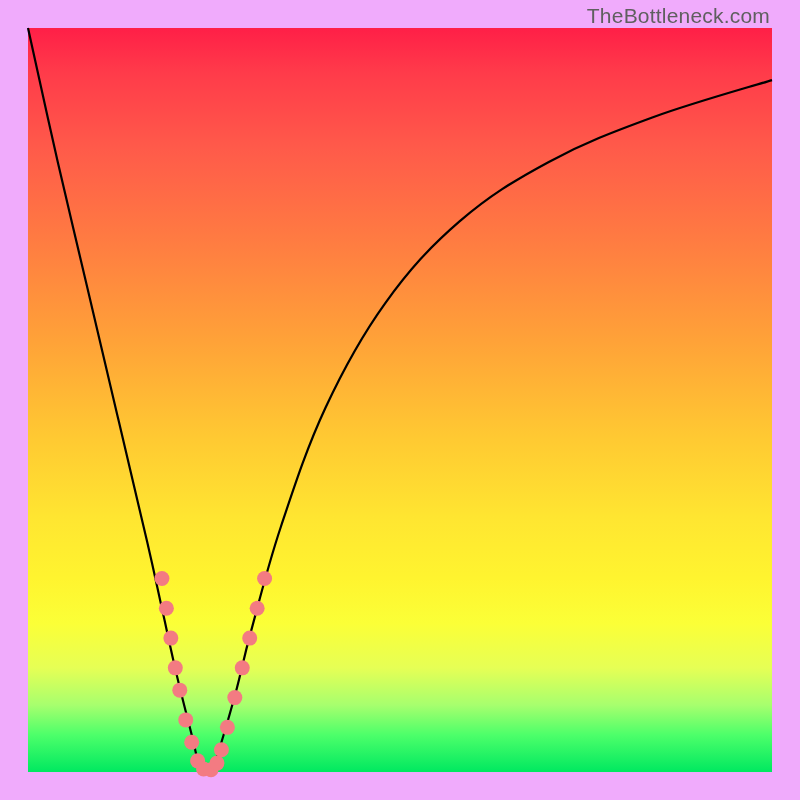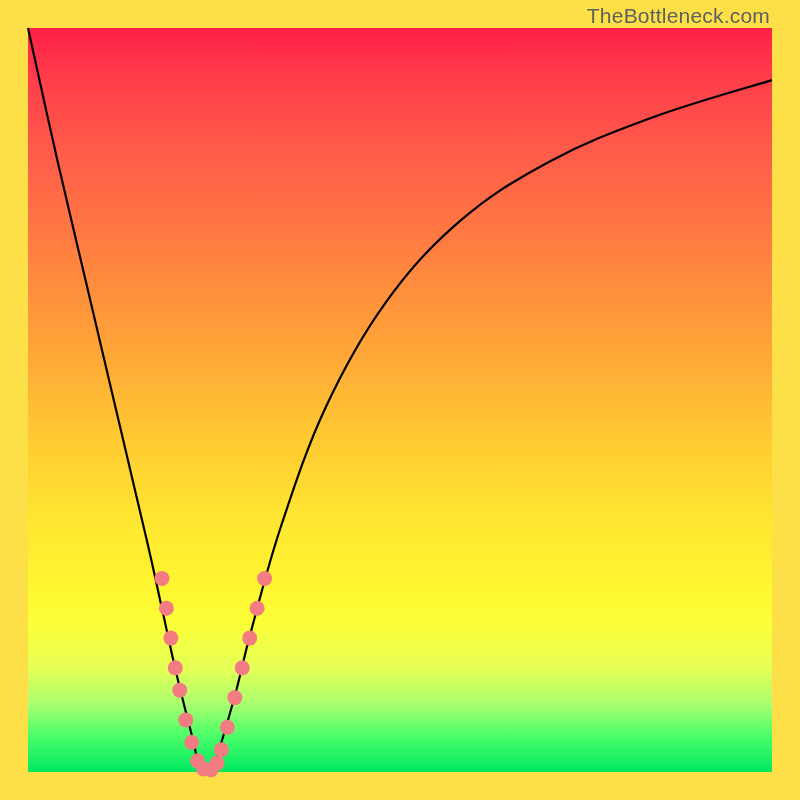--- a/index.html
+++ b/index.html
@@ -8,21 +8,21 @@
     width: 800px;
     height: 800px;
     overflow: hidden;
     background: #000;
     font-family: Arial, Helvetica, sans-serif;
   }
   .frame {
     position: relative;
     width: 800px;
     height: 800px;
-    background: #fde047;
+    background: #f0abfc;
   }
   .plot-area {
     position: absolute;
     left: 28px;
     top: 28px;
     width: 744px;
     height: 744px;
     
     background: linear-gradient(
       to bottom,

